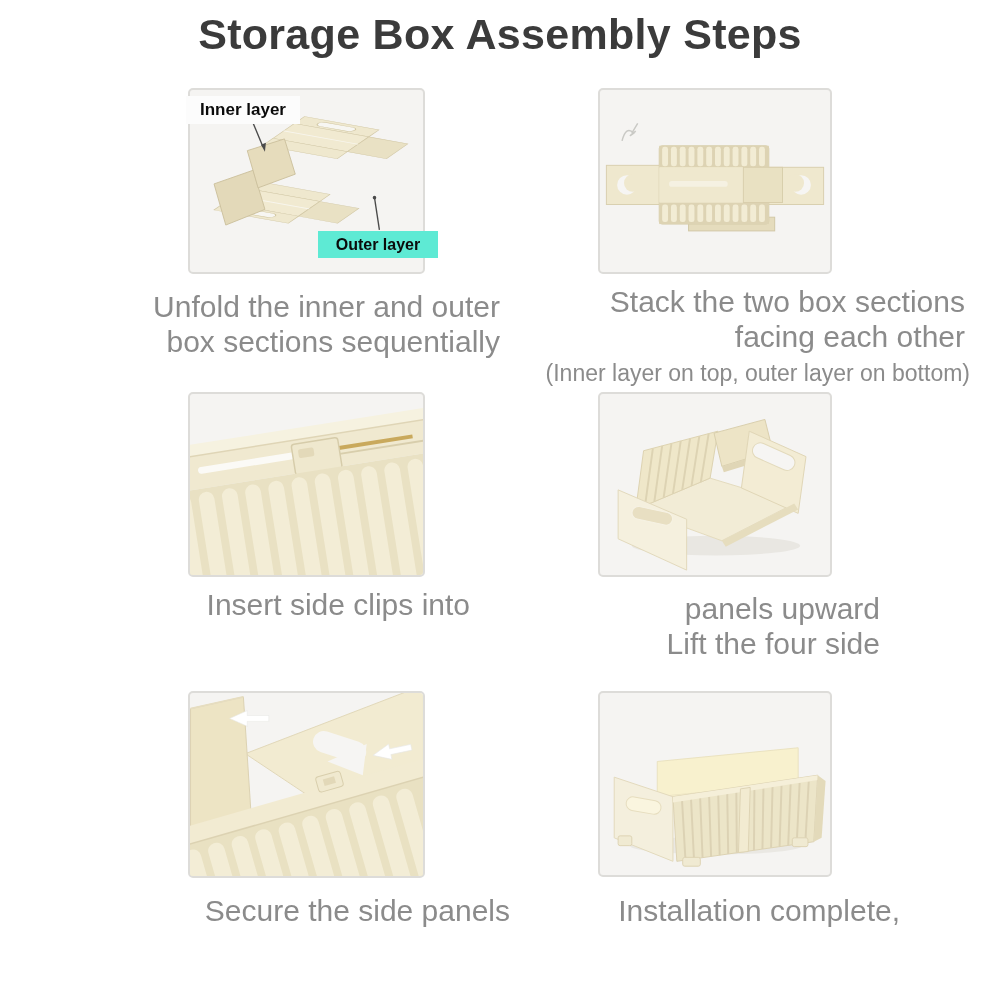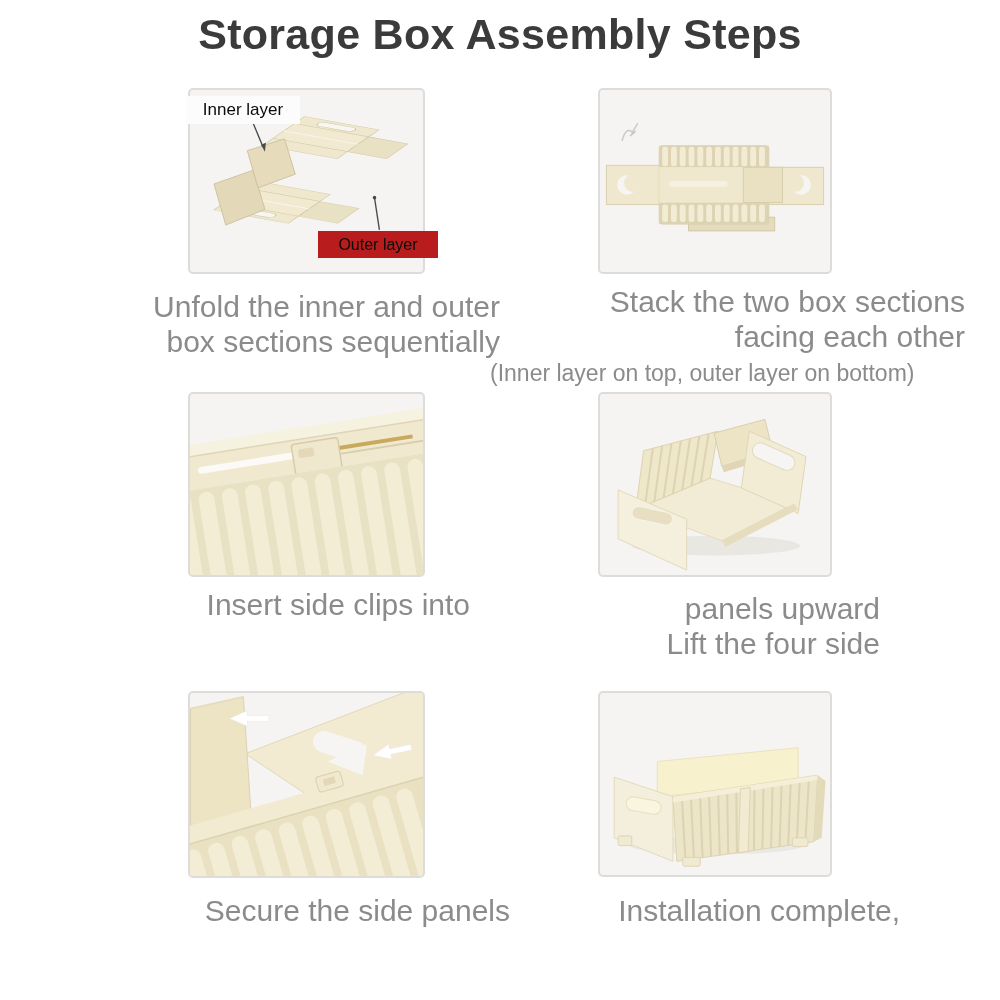--- a/index.html
+++ b/index.html
@@ -15,28 +15,28 @@
     position:absolute;background:#f5f4f2;border:2px solid #dddcd9;
     border-radius:5px;box-sizing:border-box;overflow:hidden;
   }
   .panel svg{display:block;width:100%;height:100%}
   .caption{
     position:absolute;color:#8b8b8b;font-size:30px;line-height:35px;
     text-align:right;font-weight:400;
   }
   .subcaption{
     position:absolute;color:#8b8b8b;font-size:23px;line-height:27px;
-    text-align:left;font-weight:400;
+    text-align:right;font-weight:400;
   }
   .anno{
     position:absolute;display:flex;align-items:center;justify-content:center;
-    color:#0b0b0b;font-weight:400;
+    color:#0b0b0b;font-weight:700;
   }
   .anno-inner{left:186px;top:96px;width:114px;height:28px;background:#fcfcfc;font-size:17px}
-  .anno-outer{left:318px;top:231px;width:120px;height:27px;background:#b91c1c;font-size:16px}
+  .anno-outer{left:318px;top:231px;width:120px;height:27px;background:#5eead4;font-size:16px}
   
   .p1{left:188px;top:88px;width:237px;height:186px}
   .p2{left:598px;top:88px;width:234px;height:186px}
   .p3{left:188px;top:392px;width:237px;height:185px}
   .p4{left:598px;top:392px;width:234px;height:185px}
   .p5{left:188px;top:691px;width:237px;height:187px}
   .p6{left:598px;top:691px;width:234px;height:186px}
   
   .c1{left:60px;top:289px;width:440px}
   .c2{left:495px;top:284px;width:470px}

